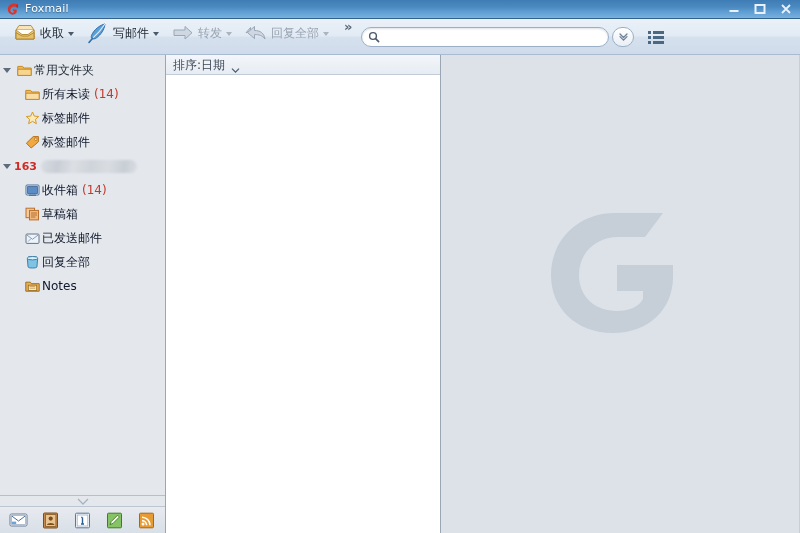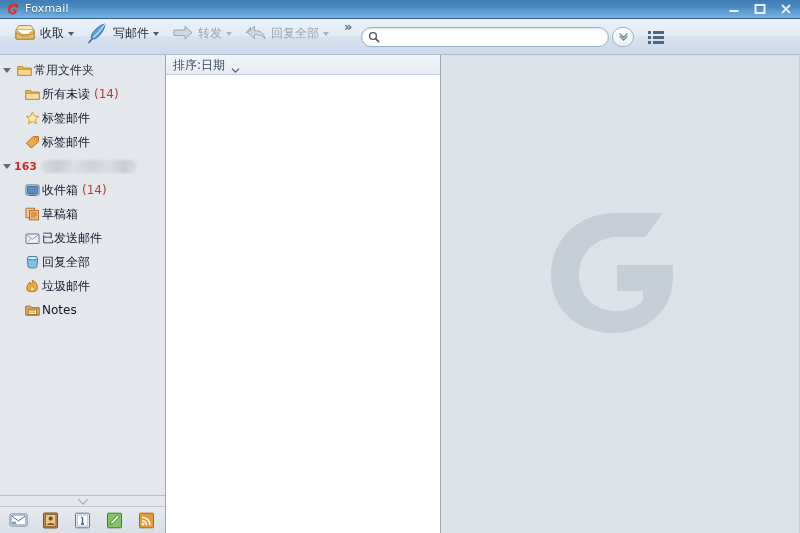--- a/index.html
+++ b/index.html
@@ -471,29 +471,20 @@
           <span class="nico">
             <svg width="15" height="14" viewBox="0 0 15 14">
               <ellipse cx="7.5" cy="3.2" rx="5.2" ry="1.7" fill="#bfe2f3" stroke="#3f7fa5" stroke-width="1"></ellipse>
               <path d="M2.3 3.2 L3.1 12 C3.2 12.7 5.1 13 7.5 13 C9.9 13 11.8 12.7 11.9 12 L12.7 3.2" fill="#7fc4e4" stroke="#3f7fa5" stroke-width="1"></path>
               <ellipse cx="7.5" cy="3.2" rx="5.2" ry="1.7" fill="#d9eff9" stroke="#3f7fa5" stroke-width="1"></ellipse>
             </svg>
           </span>
           <span class="ntext">回复全部</span>
         </div>
 
-        <div class="node indent">
-          <span class="nico">
-            <svg width="15" height="14" viewBox="0 0 15 14">
-              <path d="M2 11 C1.2 8 3 5 5 3 C5.2 5 6.3 5.6 7 4.4 C7.8 3 7.5 1.6 7 1 C10 2.4 12.6 5.6 12.5 8.6 C12.4 11 10.6 12.6 7.6 12.6 C4.8 12.6 2.6 12.4 2 11 Z" fill="#f4a93d" stroke="#b96f15" stroke-width="1" stroke-linejoin="round"></path>
-              <path d="M5.6 11.4 C4.8 9.8 5.8 8 7.3 7 C7.2 8.4 8.4 8.8 9 8 C9.6 9.2 9.8 10.8 8.7 11.6 C7.8 12.2 6.3 12.2 5.6 11.4 Z" fill="#fbe1a4" stroke="#d28b23" stroke-width=".8"></path>
-            </svg>
-          </span>
-          <span class="ntext">垃圾邮件</span>
-        </div>
 
         <div class="node indent">
           <span class="nico">
             <svg width="15" height="13" viewBox="0 0 15 13">
               <path d="M0.8 2.2 L5.4 2.2 L6.6 3.7 L14.2 3.7 L14.2 11.2 L0.8 11.2 Z" fill="#e8b15c" stroke="#9e6d1c" stroke-width="1"></path>
               <rect x="3.3" y="5.2" width="8.4" height="5.2" fill="#fdf4dd" stroke="#9e6d1c" stroke-width=".9"></rect>
               <path d="M4.5 6.6 L10.4 6.6 M4.5 8.2 L10.4 8.2" stroke="#b98b36" stroke-width=".8"></path>
             </svg>
           </span>
           <span class="ntext">Notes</span>

